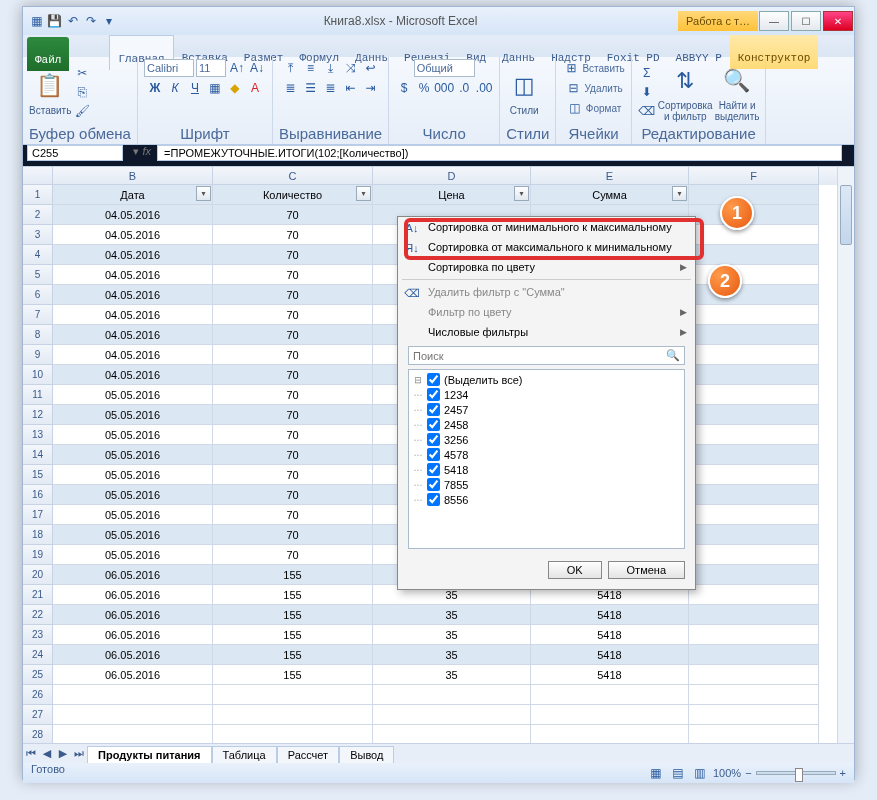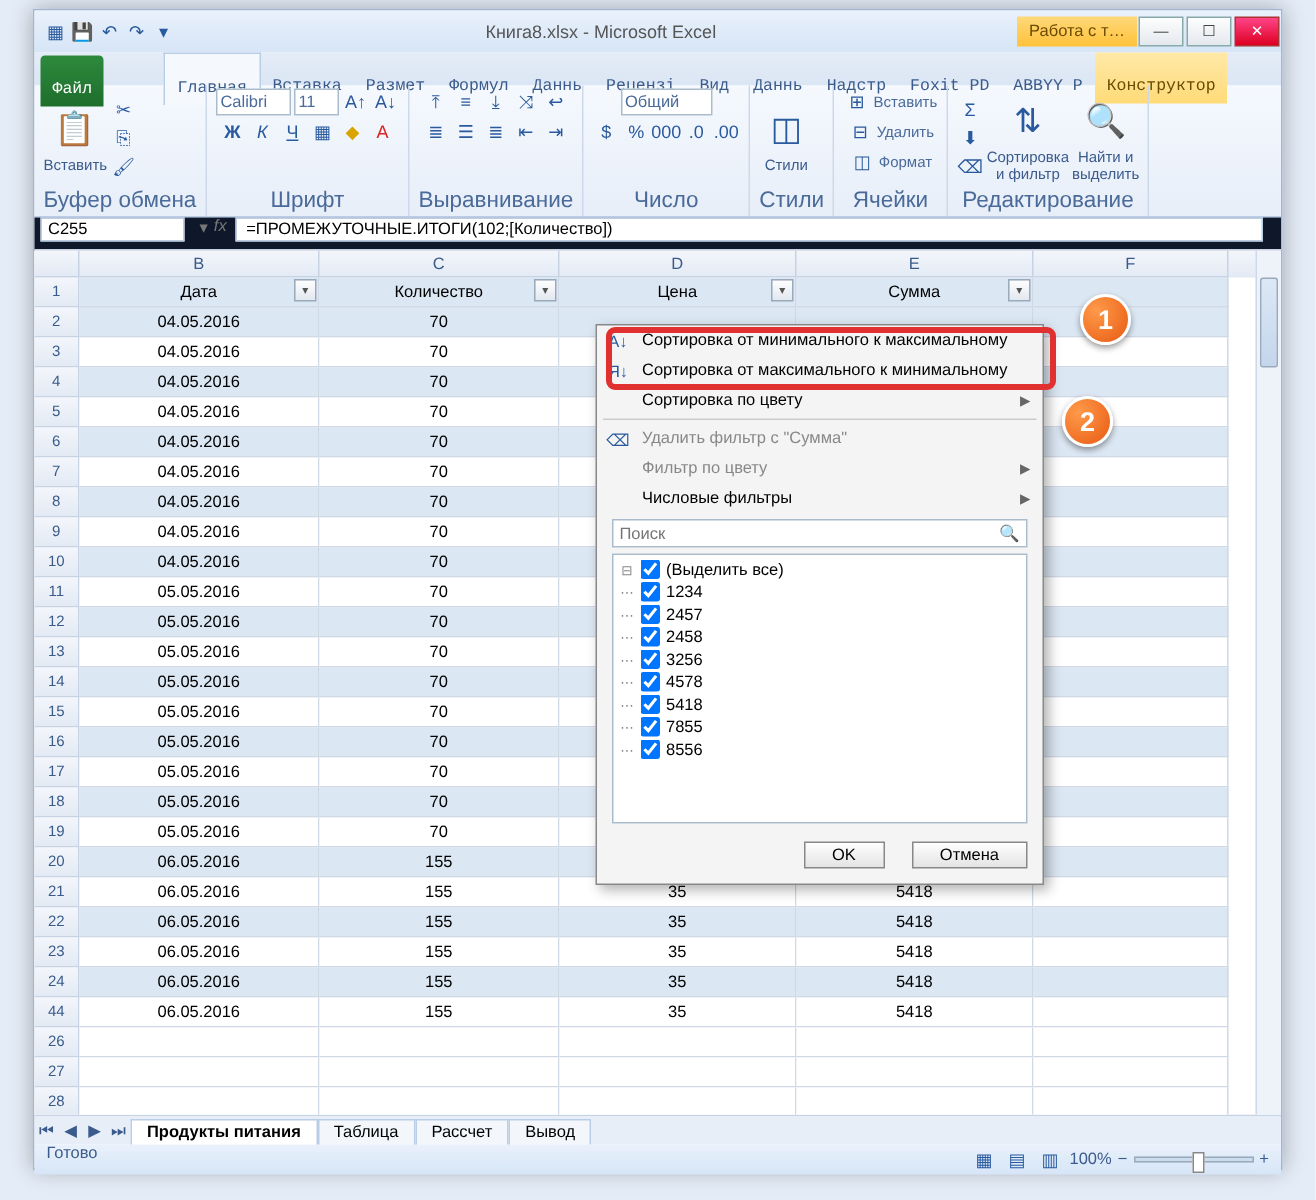--- a/index.html
+++ b/index.html
@@ -71,21 +71,21 @@
 .filter-pop .item { padding:4px 10px 4px 30px; position:relative; }
 .filter-pop .item.disabled { color:#888; }
 .filter-pop .item .ico { position:absolute; left:6px; top:3px; width:16px; height:16px; font-size:11px; color:#2a5a9e; display:flex; align-items:center; justify-content:center; }
 .filter-pop .item .arrow { position:absolute; right:8px; top:5px; font-size:9px; color:#666; }
 .filter-pop .sep { height:1px; background:#ccc; margin:2px 4px; }
 .filter-pop .search { margin:4px 10px; border:1px solid #abc; background:#fff; padding:2px 4px; display:flex; align-items:center; }
 .filter-pop .search input { border:none; outline:none; flex:1; font-size:11px; color:#888; }
 .filter-pop .list { margin:2px 10px 6px 10px; height:180px; border:1px solid #abc; background:#fff; overflow-y:auto; padding:2px; }
 .filter-pop .list .li { padding:1px 2px; display:flex; align-items:center; gap:4px; }
 .filter-pop .list .dots { width:10px; text-align:center; color:#888; font-size:9px; }
-.filter-pop .btns { display:flex; justify-content:flex-end; gap:18px; padding:6px 10px 10px; }
+.filter-pop .btns { display:flex; justify-content:flex-end; gap:6px; padding:6px 10px 10px; }
 .filter-pop button { padding:2px 18px; font-size:11px; border:1px solid #888; background:linear-gradient(#fefefe,#e4e4e4); }
 
 
 .annot { position:absolute; z-index:20; }
 .redbox { border:4px solid #e03030; border-radius:6px; }
 .circle { width:34px; height:34px; border-radius:50%; background:radial-gradient(circle at 30% 30%,#ff9a4a,#e75a12); border:2px solid #fff; box-shadow:0 2px 4px rgba(0,0,0,.4); color:#fff; font-size:18px; font-weight:bold; display:flex; align-items:center; justify-content:center; }
 
 .vscroll { position:absolute; right:0; top:0; bottom:0; width:17px; background:#eef3fa; border-left:1px solid #cdd9ea; }
 .vscroll .thumb { position:absolute; left:2px; right:2px; top:18px; height:60px; background:linear-gradient(#dce8f6,#c4d6ec); border:1px solid #9ab; border-radius:2px; }
 </style>
@@ -452,21 +452,21 @@
         </div>
         <div class="row odd">
           <div class="rowhdr">24</div>
   <div class="cell cB">06.05.2016</div>
   <div class="cell cC">155</div>
   <div class="cell cD">35</div>
   <div class="cell cE">5418</div>
   <div class="cell cF"></div>
         </div>
         <div class="row even">
-          <div class="rowhdr">44</div>
+          <div class="rowhdr">25</div>
   <div class="cell cB">06.05.2016</div>
   <div class="cell cC">155</div>
   <div class="cell cD">35</div>
   <div class="cell cE">5418</div>
   <div class="cell cF"></div>
         </div>
         <div class="row even">
           <div class="rowhdr">26</div>
   <div class="cell cB"></div>
           <div class="cell cC"></div>

